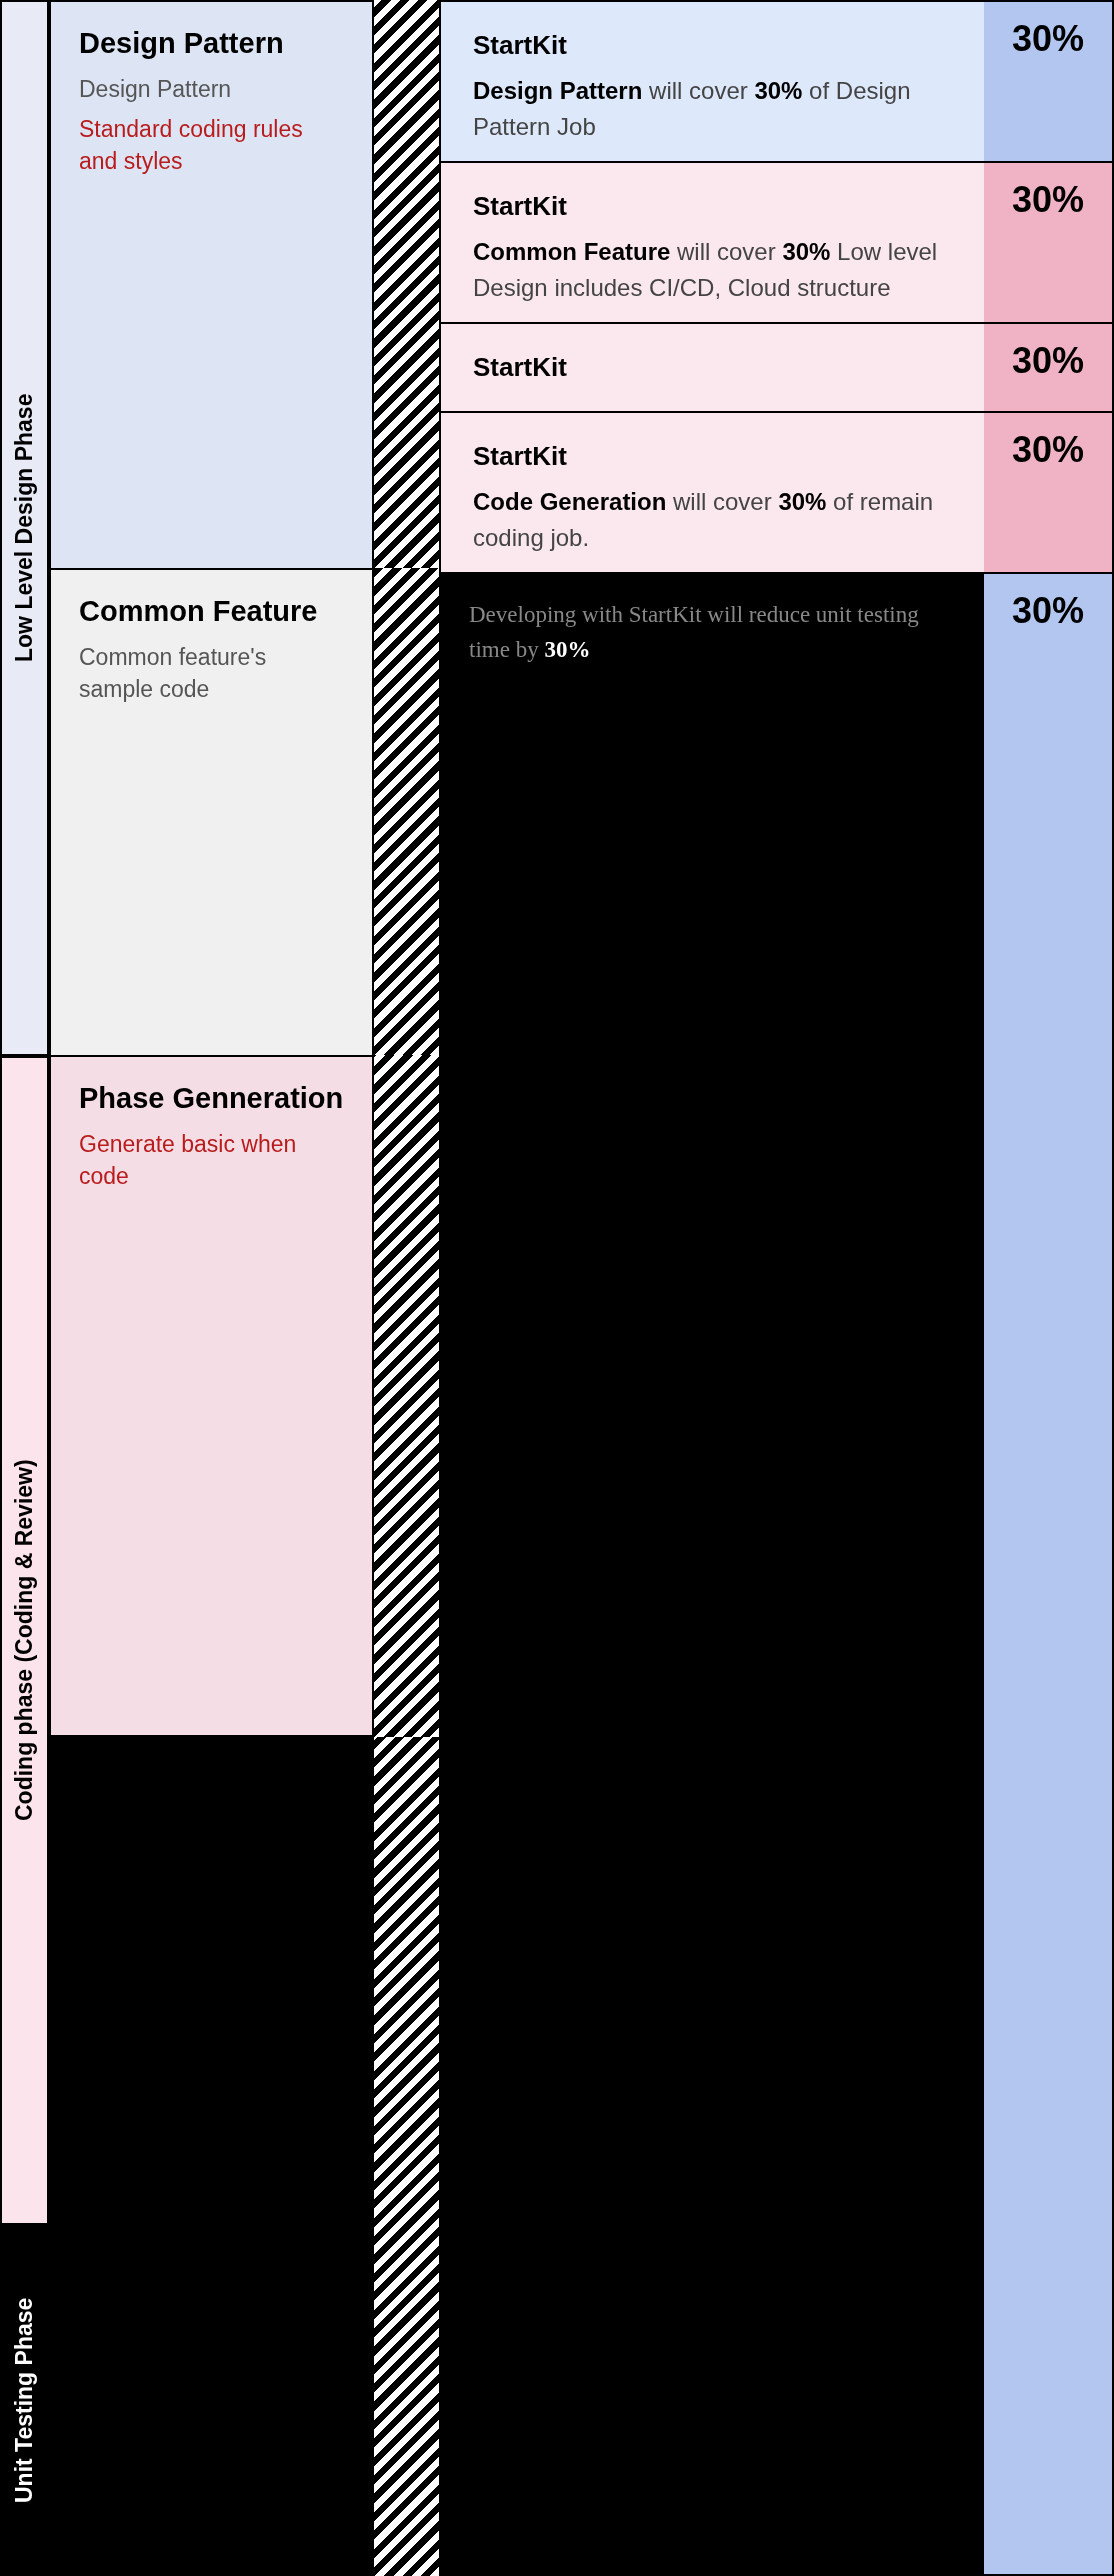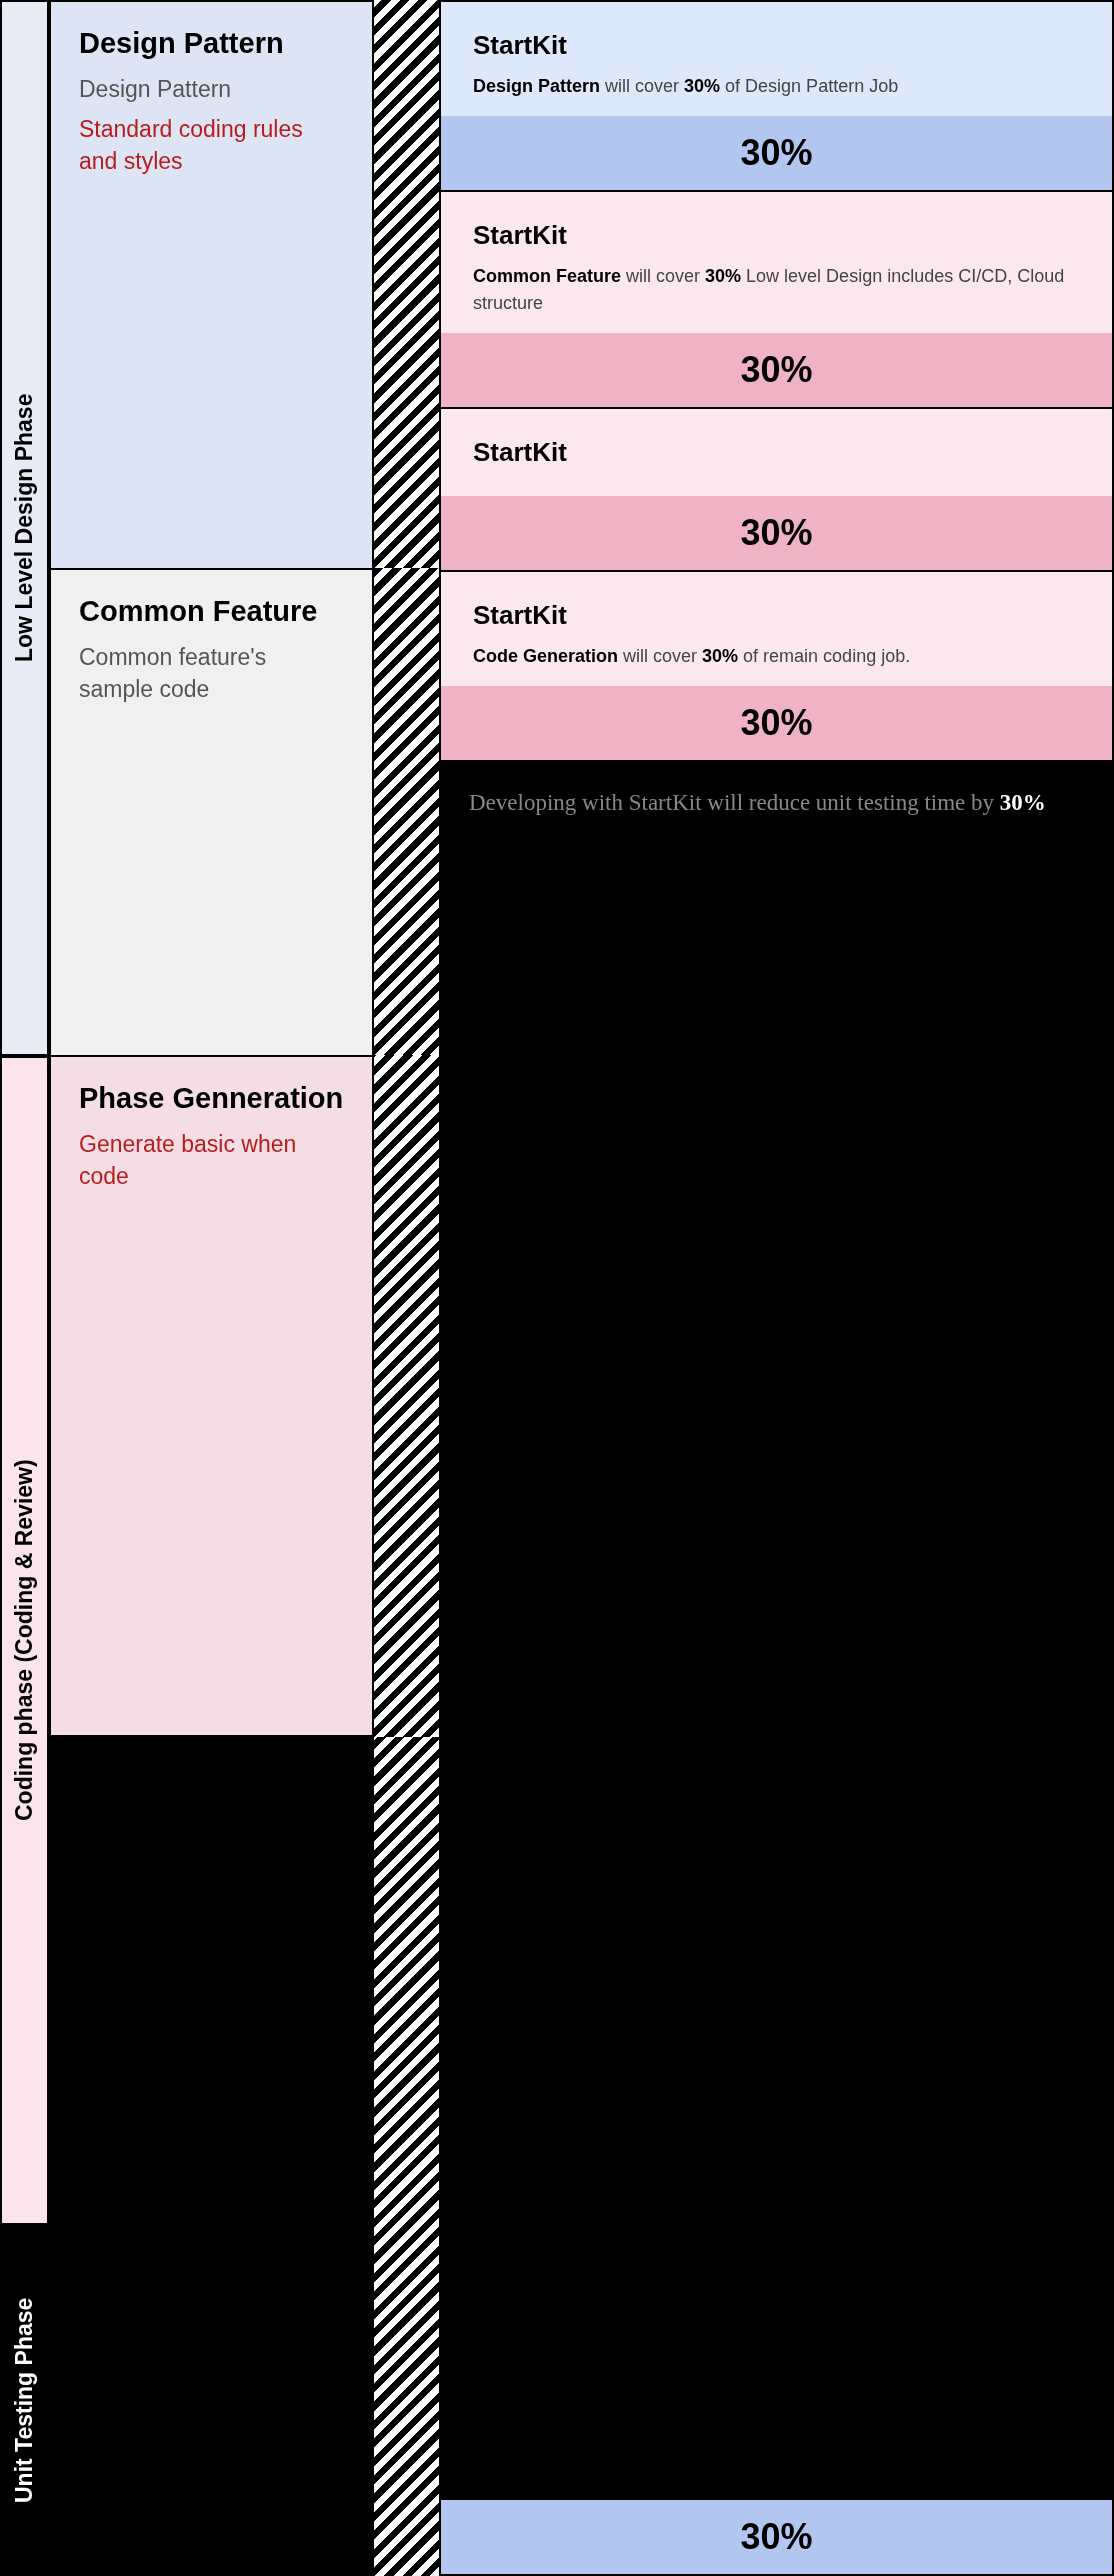--- a/index.html
+++ b/index.html
@@ -134,37 +134,37 @@
       font-size: 23px;
       font-weight: 400;
       color: #b91c1c;
       line-height: 1.4;
     }
 
     
     .desc-block {
       border: 2.4px solid #000;
       display: flex;
-      flex-direction: column;
+      flex-direction: row;
     }
 
     .desc-text-area {
       padding: 24px 28px;
       flex: 1;
     }
 
     .desc-label {
       font-size: 26px;
       font-weight: 900;
       color: #000;
       margin-bottom: 12px;
     }
 
     .desc-text {
-      font-size: 18px;
+      font-size: 24px;
       color: #444;
       line-height: 1.5;
     }
 
     .desc-text strong {
       font-weight: 900;
       color: #000;
     }
 
     .percent-bar {

